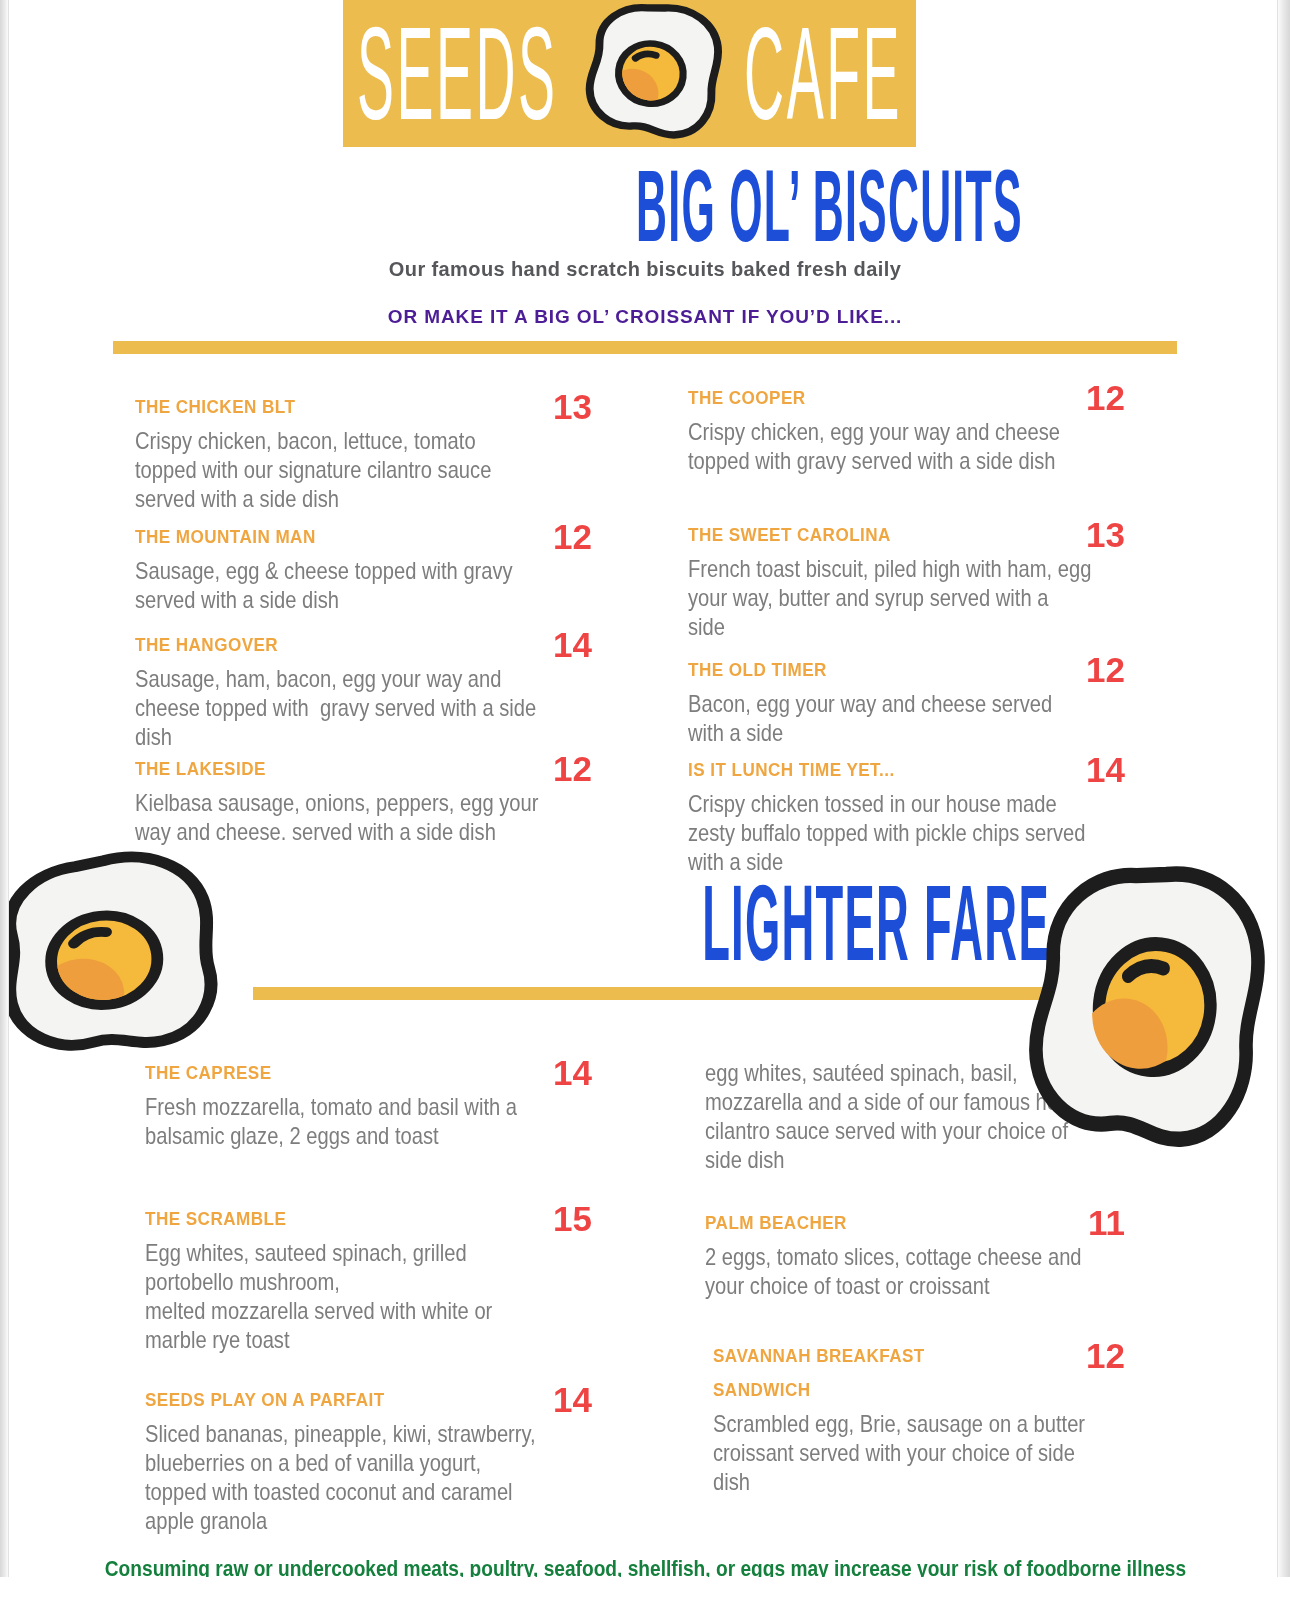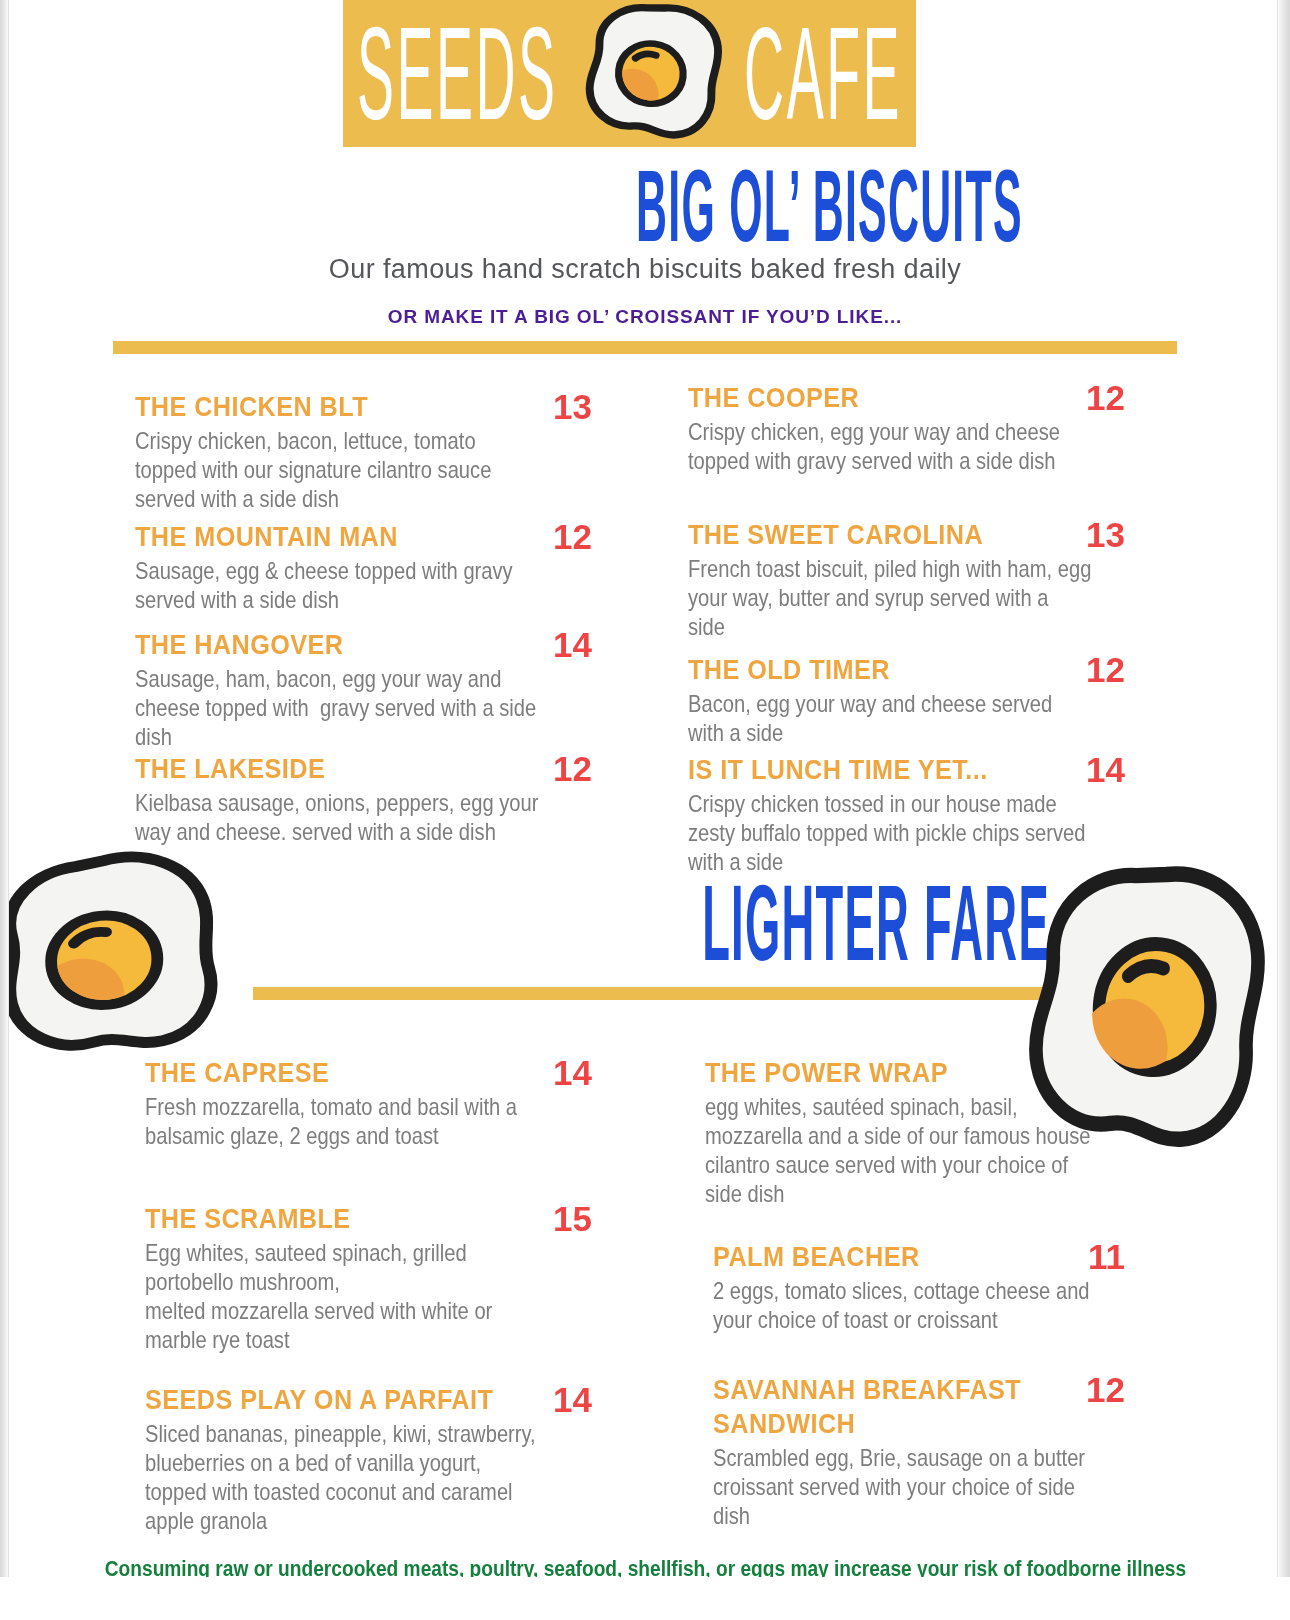--- a/index.html
+++ b/index.html
@@ -38,38 +38,38 @@
     position:absolute; top:154px; left:0; width:100%; text-align:right;
     color:#1d4ed8;
     padding-left:38px;
   }
   .big-title .sqz {
     display:inline-block; font-size:102px; line-height:104px; font-weight:700;
     letter-spacing:3px; transform:scaleX(0.42); transform-origin:center top; white-space:pre;
   }
   .subtitle1 {
     position:absolute; top:256px; left:0; width:100%; text-align:center;
-    font-size:27px; line-height:26px; font-weight:400; color:#56575a; letter-spacing:0.4px;
+    font-size:20px; line-height:26px; font-weight:700; color:#56575a; letter-spacing:0.4px;
   }
   .subtitle2 {
     position:absolute; top:305px; left:0; width:100%; text-align:center;
     font-size:19px; line-height:24px; font-weight:700; color:#4c1d95; letter-spacing:0.9px;
   }
   .bar { position:absolute; background:#ecbd4e; height:13px; }
   .bar1 { top:341px; left:113px; width:1064px; }
   .bar2 { top:987px; left:253px; width:810px; }
   
   .col { position:absolute; }
   .col-b-left  { left:135px; top:390px; width:457px; }
   .col-b-right { left:688px; top:381px; width:437px; }
   .col-l-left  { left:145px; top:1056px; width:447px; }
   .col-l-right { left:705px; top:1056px; width:420px; }
   .item { }
   .head { display:flex; justify-content:space-between; align-items:flex-start; line-height:34px; }
-  .name { font-weight:700; font-size:28px; color:#efa640; }
+  .name { font-weight:700; font-size:19px; color:#efa640; }
   .name .sq { display:inline-block; transform:scaleX(0.9); transform-origin:left center; letter-spacing:0.5px; white-space:pre; }
   .price { font-weight:700; font-size:35px; color:#ef4444; }
   .desc {
     margin-top:2px; font-size:24px; line-height:29px; color:#7d7d7d;
     white-space:pre; transform:scaleX(0.84); transform-origin:left top;
   }
   
   .section-title {
     position:absolute; top:868px; left:0; width:100%; text-align:right; color:#1d4ed8; z-index:2;
   }
@@ -244,30 +244,26 @@
         </div>
       <div class="desc">Sliced bananas, pineapple, kiwi, strawberry,
 blueberries on a bed of vanilla yogurt,
 topped with toasted coconut and caramel
 apple granola</div>
     </div>
   </div>
 
   <div class="col col-l-right">
     <div class="item">
-      <div class="head">
-          <span class="name"><span class="sq">THE POWER WRAP</span></span>
-          <span class="price">13</span>
-        </div>
       <div class="desc">egg whites, sautéed spinach, basil,
 mozzarella and a side of our famous house
 cilantro sauce served with your choice of
 side dish</div>
     </div>
-    <div class="item" style="margin-top:32px; margin-left:8px">
+    <div class="item" style="margin-top:32px; ">
       <div class="head">
           <span class="name"><span class="sq">PALM BEACHER</span></span>
           <span class="price">11</span>
         </div>
       <div class="desc">2 eggs, tomato slices, cottage cheese and
 your choice of toast or croissant</div>
     </div>
     <div class="item" style="margin-top:39px; margin-left:8px">
       <div class="head">
           <span class="name"><span class="sq">SAVANNAH BREAKFAST

